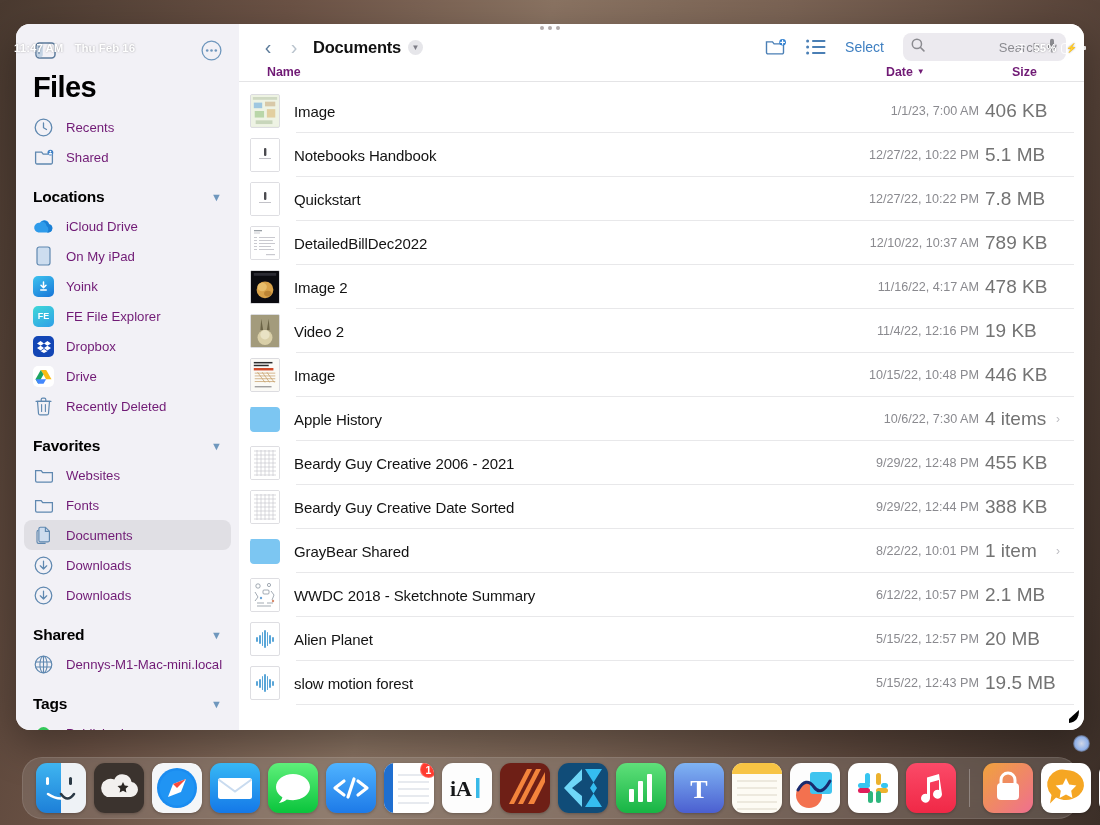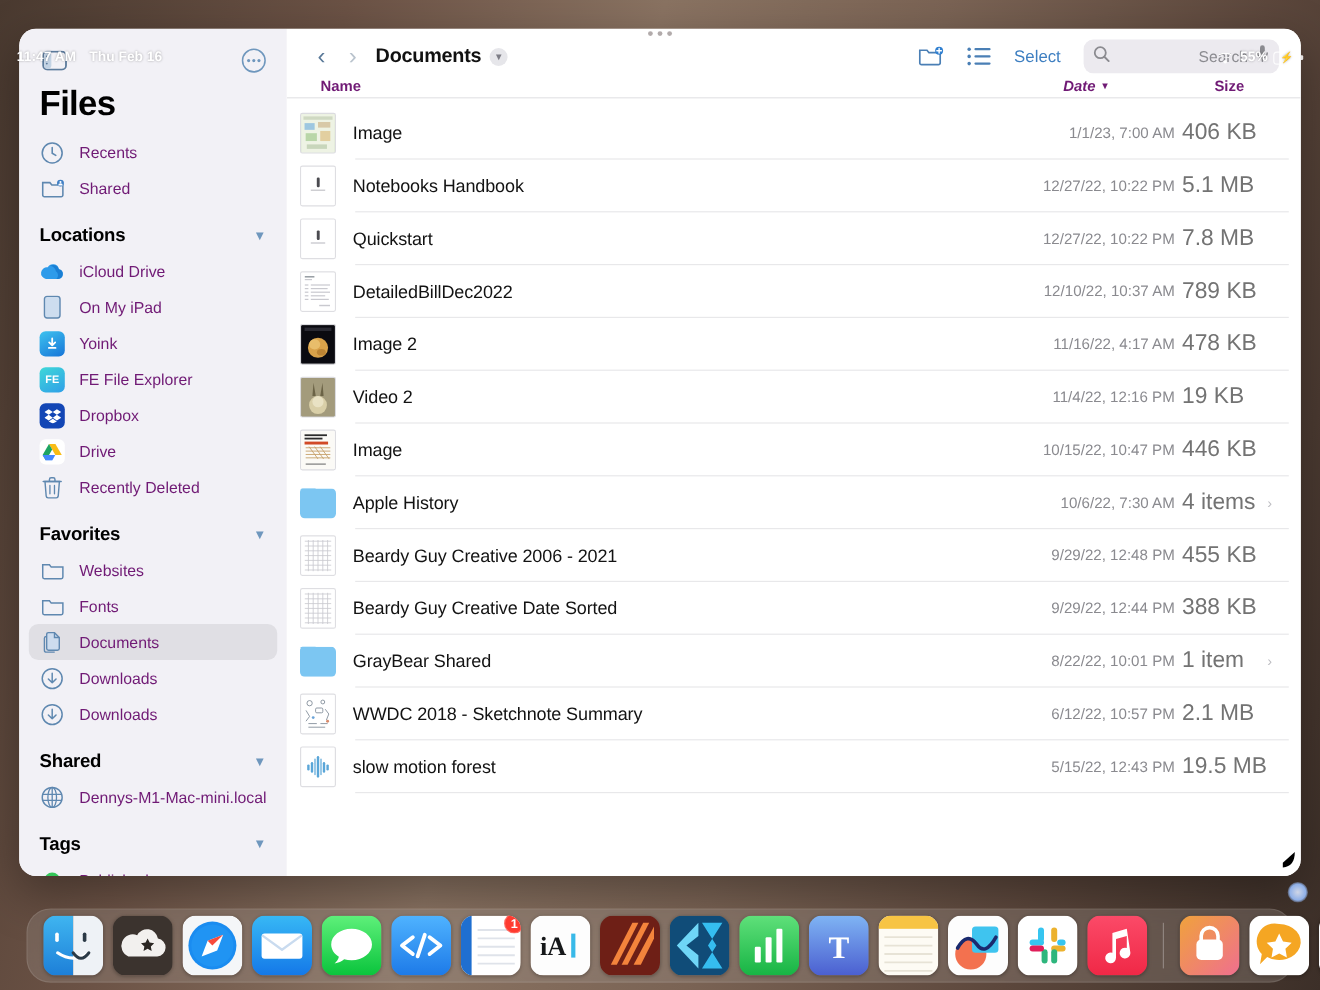--- a/index.html
+++ b/index.html
@@ -89,21 +89,21 @@
   .tb-select { font-size: 14px; color: #3e7fc1; }
   .searchbox { width: 163px; height: 28px; background: #eceaef; border-radius: 8px;
                display: flex; align-items: center; padding: 0 8px; gap: 6px; }
   .searchbox .ph { font-size: 13px; color: #8b8b90; flex: 1; text-align: right; }
 
   
   #colhead { display: flex; align-items: center; height: 26px; padding: 6px 0 0 0;
              border-bottom: 1px solid #e4e4e6; }
   #colhead .c { font-size: 12.4px; font-weight: bold; color: #701a75; padding-left: 17px; }
   .col-name { margin-left: 11px; }
-  .col-date { position: absolute; left: 630px; display: flex; align-items: center; gap: 4px; font-style: italic; }
+  .col-date { position: absolute; left: 630px; display: flex; align-items: center; gap: 4px; }
   .col-size { position: absolute; left: 756px; }
   #colhead { position: relative; }
 
   
   #filelist { position: absolute; top: 65px; left: 0; right: 0; bottom: 0; overflow: hidden; }
   .frow { position: relative; height: 44px; display: flex; align-items: center; padding-left: 11px; }
   .frow::after { content: ""; position: absolute; left: 57px; right: 10px; bottom: 0;
                  height: 1px; background: #e8e8ea; }
   .fname { font-size: 15px; color: #131313; margin-left: 14px; letter-spacing: -.1px; }
   .fdate { position: absolute; left: 630px; width: 110px; text-align: right;
@@ -519,21 +519,21 @@
               <rect x="3" y="6" width="16" height="1.6" fill="#2c2c2c"></rect>
               <rect x="3" y="9.5" width="21" height="2.6" fill="#d14a28"></rect>
               <g fill="none" stroke="#c6a06a" stroke-width=".8">
                 <path d="M4 15 L26 15 M4 18 L26 18 M4 21 L26 21 M4 24 L26 24"></path>
                 <path d="M7 14 L15 25 M12 14 L20 25 M17 14 L25 25"></path>
               </g>
               <rect x="4" y="29" width="18" height="1.2" fill="#8a8a8a"></rect>
             </svg>
           </span>
           <span class="fname">Image</span>
-          <span class="fdate">10/15/22, 10:47 PM</span>
+          <span class="fdate">10/15/22, 10:48 PM</span>
           <span class="fsize">446 KB</span>
         </div>
         <div class="frow">
           <span class="thumb folder">
             <span class="folder-shape"></span>
           </span>
           <span class="fname">Apple History</span>
           <span class="fdate">10/6/22, 7:30 AM</span>
           <span class="fsize">4 items</span>
           <span class="fchev">›</span>
@@ -600,20 +600,36 @@
             <span class="wave">
               <i style="height:5px"></i>
               <i style="height:9px"></i>
               <i style="height:14px"></i>
               <i style="height:18px"></i>
               <i style="height:14px"></i>
               <i style="height:9px"></i>
               <i style="height:5px"></i>
             </span>
           </span>
+          <span class="fname">Alien Planet</span>
+          <span class="fdate">5/15/22, 12:57 PM</span>
+          <span class="fsize">20 MB</span>
+        </div>
+        <div class="frow">
+          <span class="thumb doc">
+            <span class="wave">
+              <i style="height:5px"></i>
+              <i style="height:9px"></i>
+              <i style="height:14px"></i>
+              <i style="height:18px"></i>
+              <i style="height:14px"></i>
+              <i style="height:9px"></i>
+              <i style="height:5px"></i>
+            </span>
+          </span>
           <span class="fname">slow motion forest</span>
           <span class="fdate">5/15/22, 12:43 PM</span>
           <span class="fsize">19.5 MB</span>
         </div>
       </div>
   </div>
 </div>
 
 <div id="dock">
     <div class="dk-wrap">

